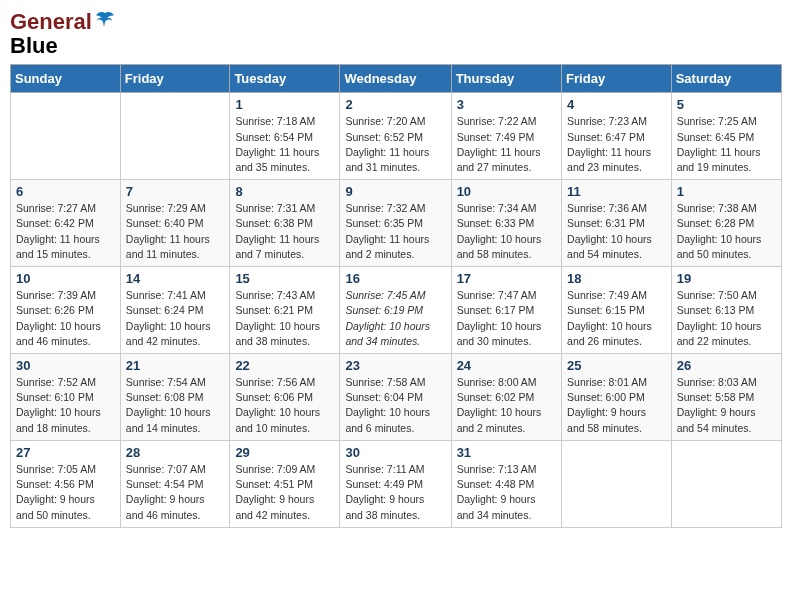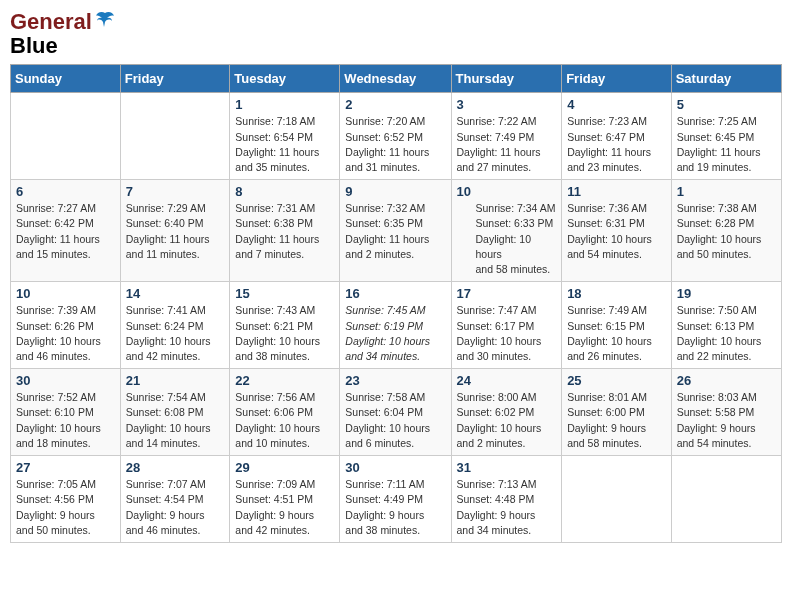--- a/index.html
+++ b/index.html
@@ -179,21 +179,21 @@
         </td>
         <td>
           <div class="day-num">9</div>
           <div class="day-info" style="white-space: pre-line;">Sunrise: 7:32 AM
 Sunset: 6:35 PM
 Daylight: 11 hours
 and 2 minutes.</div>
         </td>
         <td>
           <div class="day-num">10</div>
-          <div class="day-info" style="white-space: pre-line; margin-left: 19px;">Sunrise: 7:34 AM
+          <div class="day-info" style="white-space: pre-line;">Sunrise: 7:34 AM
 Sunset: 6:33 PM
 Daylight: 10 hours
 and 58 minutes.</div>
         </td>
         <td>
           <div class="day-num">11</div>
           <div class="day-info" style="white-space: pre-line;">Sunrise: 7:36 AM
 Sunset: 6:31 PM
 Daylight: 10 hours
 and 54 minutes.</div>

